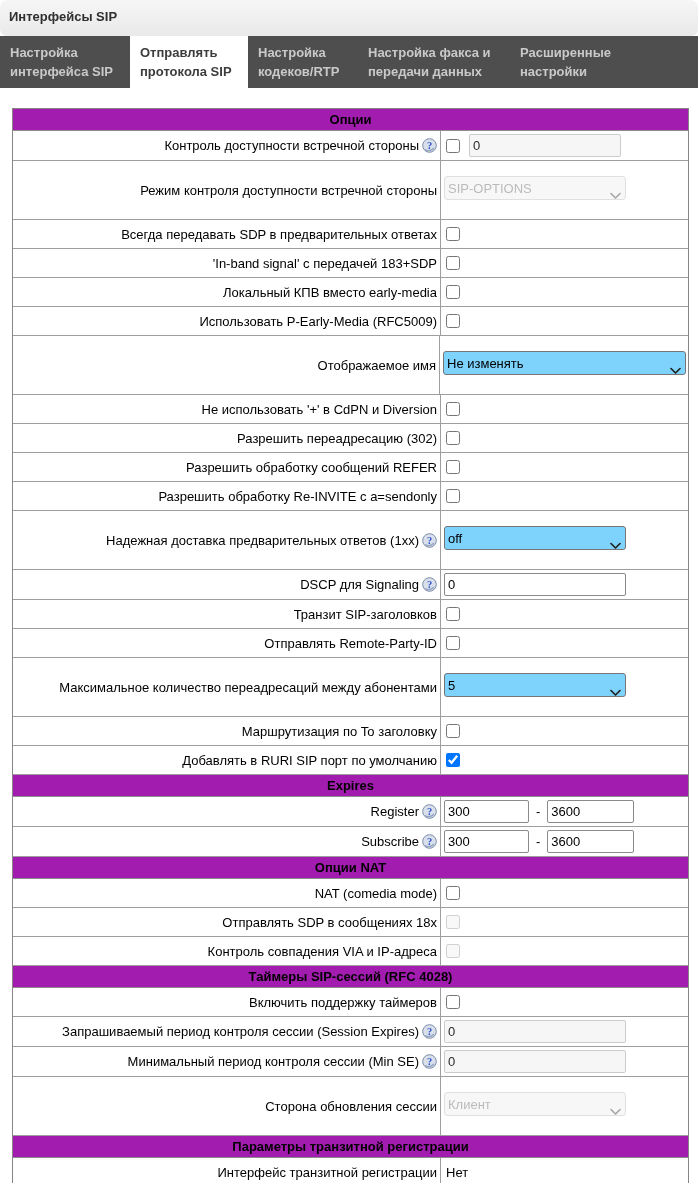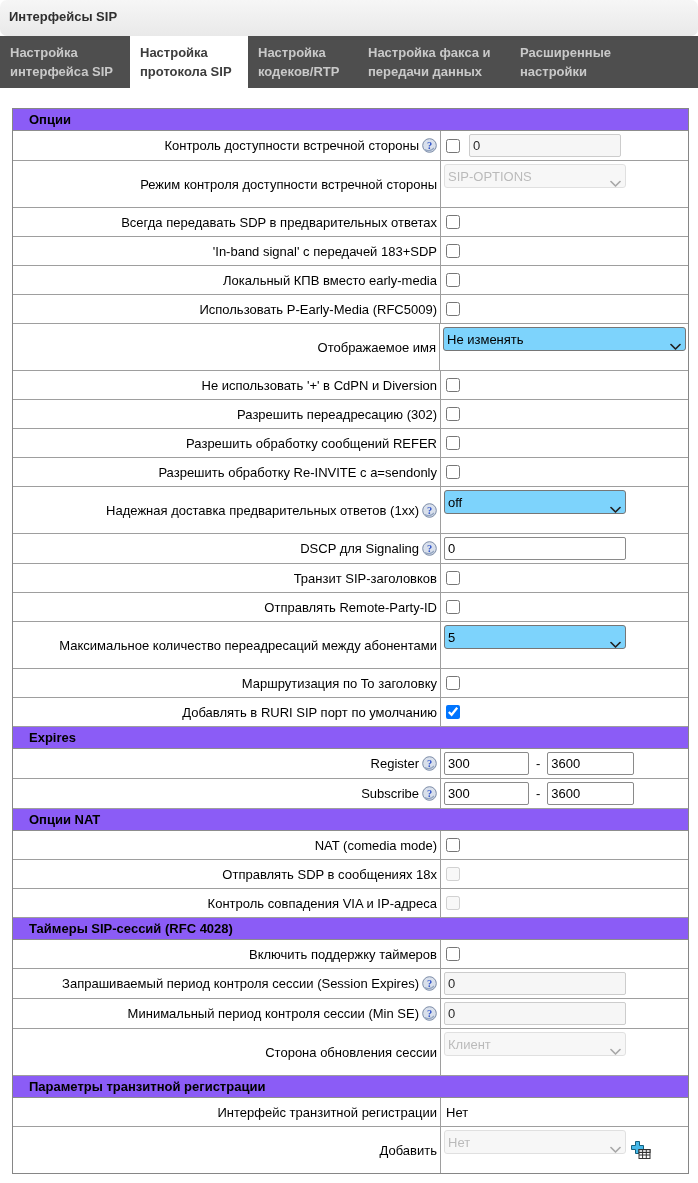--- a/index.html
+++ b/index.html
@@ -12,33 +12,33 @@
 
   
   .tabbar { display:flex; background:#4e4e4e; height:52px; width:698px; }
   .tab { color:#c9c9c9; padding:7px 10px 0 10px; line-height:19px; font-size:13px; cursor:pointer;font-weight:bold; }
   .tab.active { background:#ffffff; color:#3d3d3d; }
   .tab1{width:130px;} .tab2{width:118px;} .tab3{width:110px;} .tab4{width:152px;} .tab5{width:150px;}
 
   
   .content { margin:20px 9px 0 12px; }
   .tbl { width:677px; border:1px solid #868686; }
-  .section-row { background:#8b5cf6; border-bottom:1px solid #8d8d8d; text-align:left;
-                 font-weight:bold; padding:3px 16px; }
+  .section-row { background:#a21caf; border-bottom:1px solid #8d8d8d; text-align:center;
+                 font-weight:bold; padding:3px 8px; }
   .row { display:flex; border-bottom:1px solid #9e9e9e; min-height:29px; }
   .row:last-child { border-bottom:none; }
   .cell-label { width:428px; border-right:1px solid #9e9e9e; display:flex; align-items:center;
                 justify-content:flex-end; text-align:right; padding:3px 3px 3px 6px; }
   .cell-control { flex:1; display:flex; align-items:center; padding:3px 2px 3px 3px; }
 
   .cb { width:14px; height:14px; margin:0 0 0 2px; }
   .ti { height:23px; border:1px solid #8a8a8a; border-radius:2px; font-size:13px;
         padding:0 3px; font-family:"Liberation Sans",sans-serif; background:#fff; color:#000; }
   .ti.dis { background:#f6f6f6; border-color:#cccccc; color:#2a2a2a; }
-  .selwrap { position:relative; display:inline-block; height:40px; }
+  .selwrap { position:relative; display:inline-block; height:40px;margin-top:12px; }
   .selwrap select { width:100%; height:24px; appearance:none; -webkit-appearance:none;
         border:1px solid #767676; border-radius:3px; background:#7dd3fc; color:#000;
         font-size:13px; padding:0 20px 0 3px; font-family:"Liberation Sans",sans-serif; }
   .selwrap.dis select { background:#f5f5f5; border-color:#d4d4d4; color:#9e9e9e; }
   .selwrap .chev { position:absolute; right:5px; top:50%; transform:translateY(-50%); pointer-events:none; line-height:0; }
   .dash { margin:0 7px; }
   .plainval { padding-left:2px; }
   .helpicon { margin-left:3px; flex-shrink:0; line-height:0; cursor:pointer; }
   .addicon { margin-left:5px; line-height:0; cursor:pointer; }
 
@@ -48,21 +48,21 @@
          background:#ececec; border:1px solid #8f8f8f; border-radius:3px;
          padding:4px 24px; margin:0 3px; cursor:pointer; }
 </style>
 </head>
 <body>
 
 <div class="titlebar">Интерфейсы SIP</div>
 
 <div class="tabbar">
   <div class="tab tab1">Настройка интерфейса SIP</div>
-  <div class="tab tab2 active">Настройка протокола SIP</div>
+  <div class="tab tab2 active">Отправлять протокола SIP</div>
   <div class="tab tab3">Настройка кодеков/RTP</div>
   <div class="tab tab4">Настройка факса и передачи данных</div>
   <div class="tab tab5">Расширенные настройки</div>
 </div>
 
 <div class="content">
   <div class="tbl">
       <div class="section-row">Опции</div>
       <div class="row">
         <div class="cell-label">

